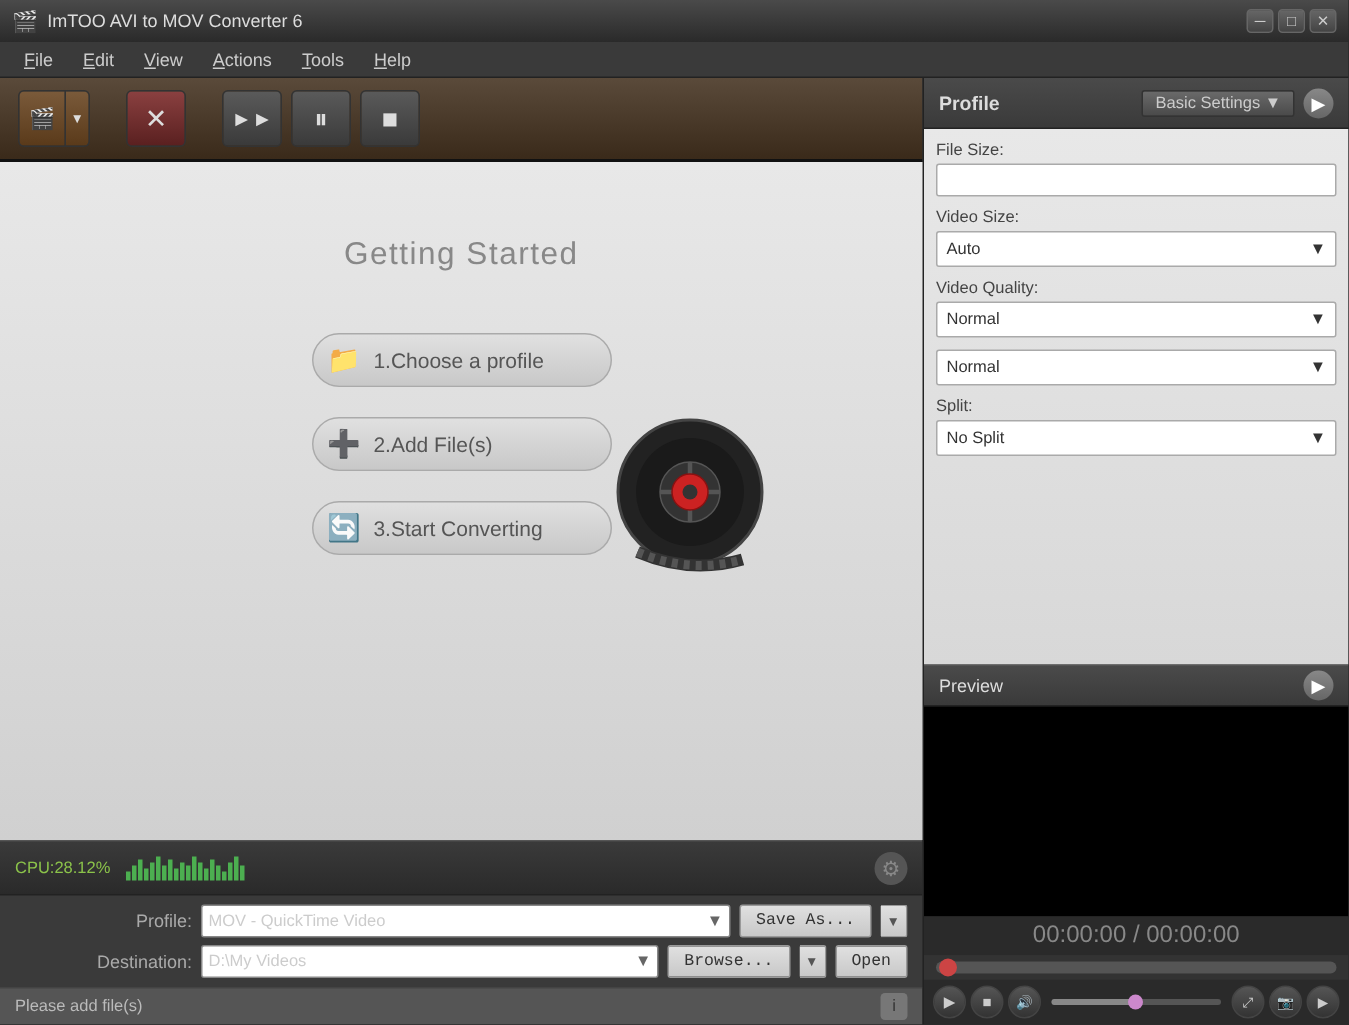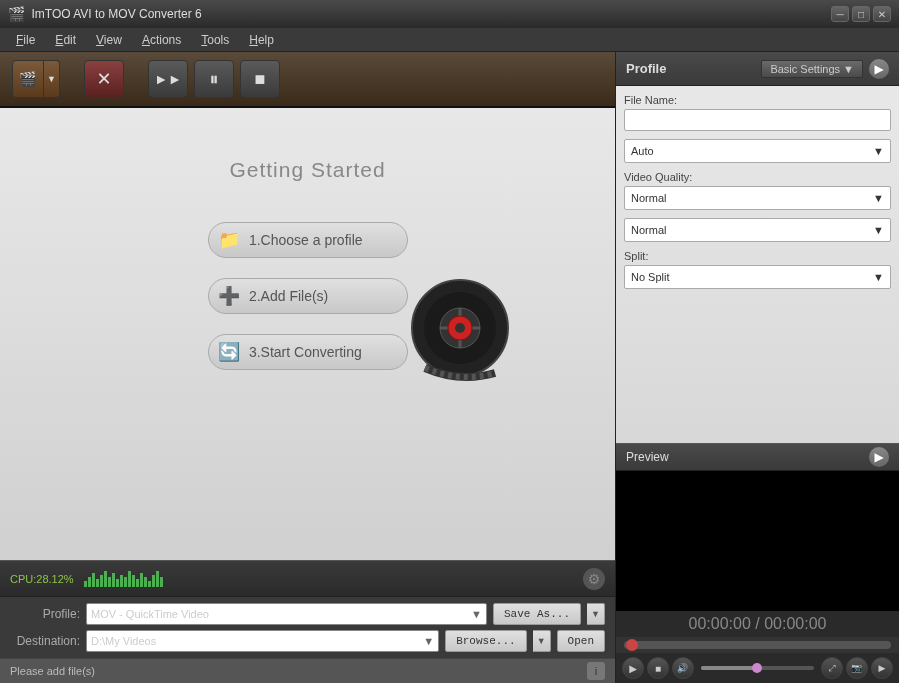--- a/index.html
+++ b/index.html
@@ -104,21 +104,21 @@
       border-radius: 50%; display: flex; align-items: center; justify-content: center;
       color: #888; font-size: 14px; cursor: pointer;
     }
 
     
     .bottom-bar {
       background: #3a3a3a; border-top: 1px solid #222;
       padding: 6px 10px; display: flex; flex-direction: column; gap: 5px;
     }
     .bottom-row { display: flex; align-items: center; gap: 6px; }
-    .bottom-label { color: #aaa; font-size: 12px; width: 70px; text-align: right; }
+    .bottom-label { color: #aaa; font-size: 12px; width: 70px; text-align: right; margin-left: 48px; }
     .bottom-select {
       flex: 1; height: 22px; background: #fff; border: 1px solid #888;
       border-radius: 2px; font-size: 11px; padding: 1px 4px;
       display: flex; align-items: center; justify-content: space-between;
       cursor: pointer;
     }
     .bottom-select .arrow { color: #666; }
     .bottom-btn {
       height: 22px; padding: 0 10px; background: linear-gradient(to bottom, #e0e0e0, #c8c8c8);
       border: 1px solid #999; border-radius: 2px; cursor: pointer;
@@ -372,25 +372,26 @@
       <div class="basic-settings-btn">
         <span>Basic Settings</span>
         <span>▼</span>
       </div>
       <div class="expand-btn">▶</div>
     </div>
 
     <div class="settings-scroll">
 
       <div class="setting-row">
-        <div class="setting-label">File Name:</div>
+        <div class="setting-label">File Size:</div>
         <input class="setting-input" type="text" value="" style="">
       </div>
 
       <div class="setting-row">
+        <div class="setting-label">Video Size:</div>
         <div class="setting-select">
           <span>Auto</span>
           <span>▼</span>
         </div>
       </div>
 
       <div class="setting-row">
         <div class="setting-label">Video Quality:</div>
         <div class="setting-select">
           <span>Normal</span>

